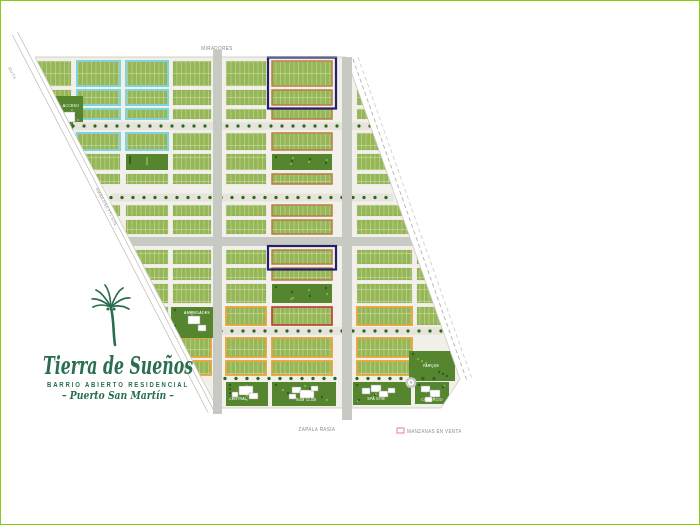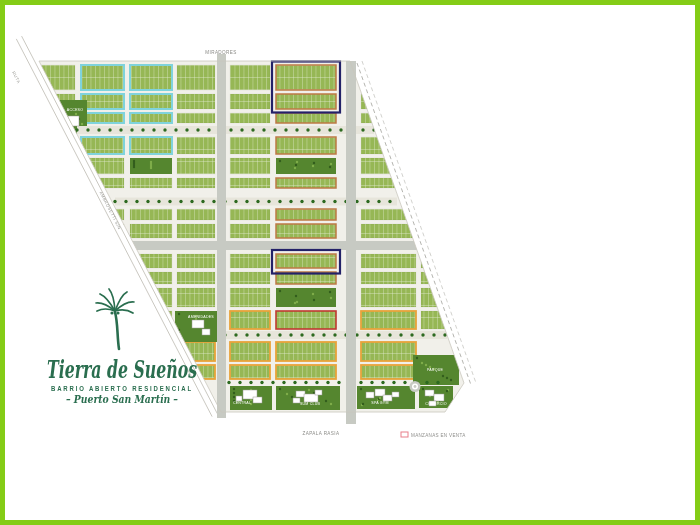--- a/index.html
+++ b/index.html
@@ -1,16 +1,16 @@
 <!DOCTYPE html>
 <html><head>
 <meta charset="utf-8">
 <style>
   html,body{margin:0;padding:0;background:#ffffff;}
-  .canvas{position:relative;width:700px;height:525px;background:#ffffff;border:5px solid #84cc16;box-sizing:border-box;overflow:hidden;font-family:"Liberation Sans",sans-serif;}
+  .canvas{position:relative;width:700px;height:525px;background:#ffffff;border:1px solid #84cc16;box-sizing:border-box;overflow:hidden;font-family:"Liberation Sans",sans-serif;}
   svg{display:block;}
   text{text-anchor:middle;}
   .lbl{fill:#8b8b87;font-size:4.6px;letter-spacing:.4px;font-family:"Liberation Sans",sans-serif;}
   .lbl-rot{fill:#9a9a95;font-size:4.2px;letter-spacing:.5px;font-family:"Liberation Sans",sans-serif;}
   .wlbl{fill:#ffffff;font-size:3.6px;letter-spacing:.2px;font-family:"Liberation Sans",sans-serif;}
   .legend-text{fill:#8f8f8c;font-size:4.6px;letter-spacing:.3px;text-anchor:start;font-family:"Liberation Sans",sans-serif;}
   .logo-title{fill:#2a6e4f;font-family:"DejaVu Serif",serif;font-style:italic;font-weight:bold;font-size:24px;}
   .logo-sub{fill:#2a6e4f;font-size:6.6px;font-weight:bold;letter-spacing:2px;font-family:"Liberation Sans",sans-serif;}
   .logo-loc{fill:#2a6e4f;font-family:"DejaVu Serif",serif;font-style:italic;font-weight:bold;font-size:10.5px;}
   .palm{stroke:#2a6e4f;fill:none;stroke-linecap:round;}

